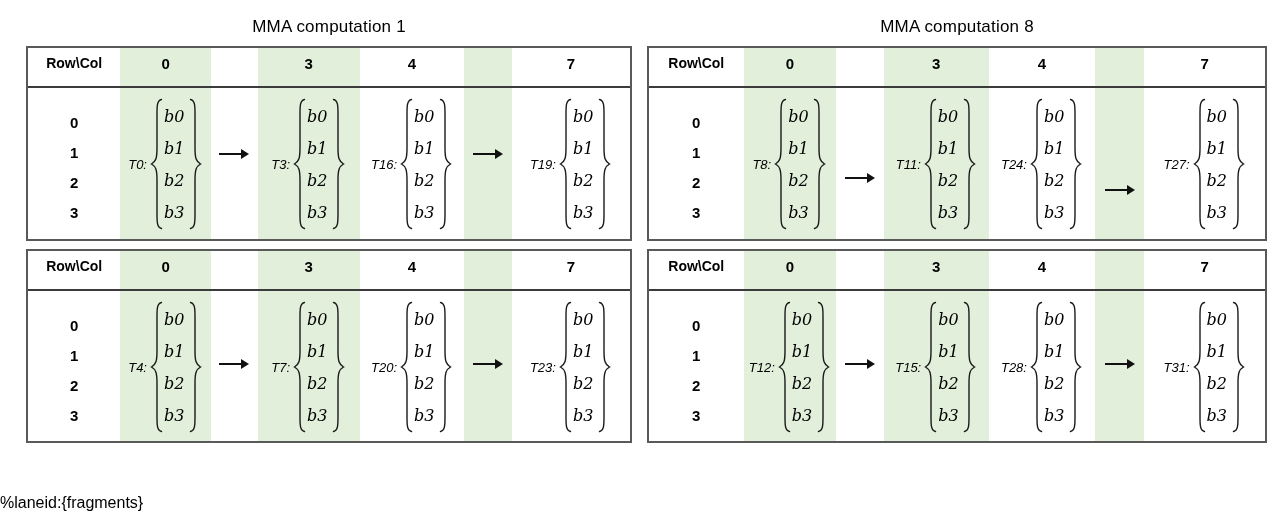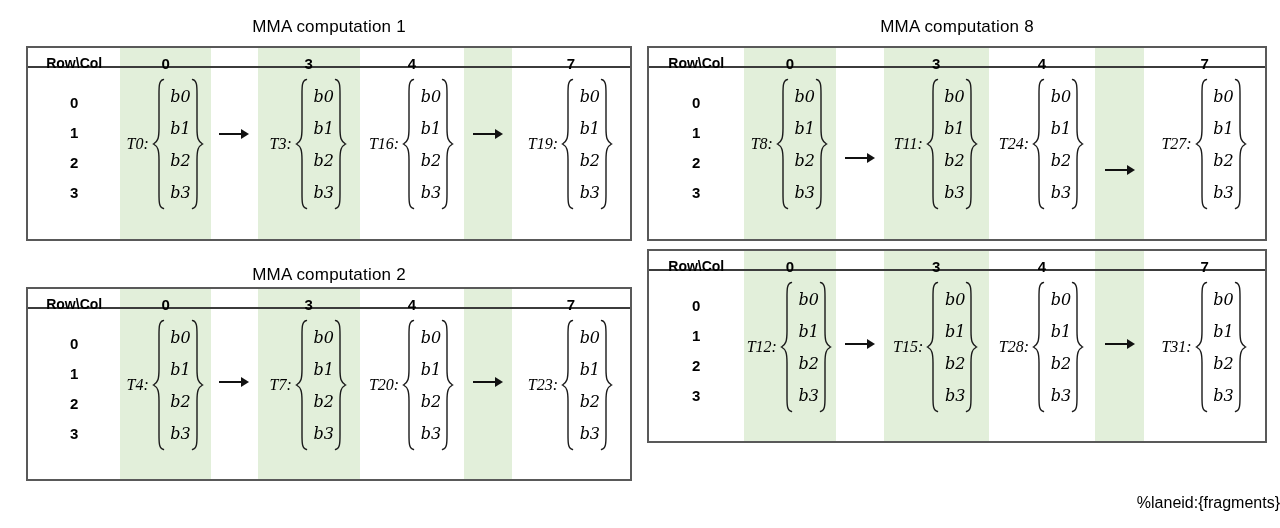--- a/index.html
+++ b/index.html
@@ -54,21 +54,21 @@
     position: absolute; top: 0; bottom: 0;
     background: var(--hl);
     z-index: 0;
   }
   .st-c0 { left: 15.35%; width: 15.02%; }
   .st-c3 { left: 38.13%; width: 17.00%; }
   .st-g2 { left: 72.46%; width: 7.92%; }
 
   .hrow {
     position: relative;
-    height: 20px;
+    height: 40px;
     border-bottom: 2px solid #3b3b3b;
     z-index: 1;
   }
   .hc {
     position: absolute; top: 0; height: 30px;
     display: flex; align-items: center; justify-content: center;
     font-weight: bold; font-size: 15px;
   }
   .hc.p-label { font-size: 14px; }
 
@@ -85,33 +85,32 @@
     font-weight: bold; font-size: 15px;
   }
 
   .frag {
     position: absolute; top: 0; height: 100%;
     padding-top: 10px;
     display: flex; align-items: flex-start; justify-content: center;
   }
   .frag .inner { display: flex; align-items: center; }
   .tname {
-    font-family: Liberation Serif, serif;
+    font-family: Liberation Sans, sans-serif;
     font-style: italic;
-    font-size: 16px;
+    font-size: 13px;
     margin-right: 2px;
     white-space: nowrap;
   }
   .brace { width: 14px; height: 132px; flex: 0 0 14px; }
   .brace path, .brace use { stroke: #1a1a1a; stroke-width: 1.4; fill: none; stroke-linecap: round; }
   .brace.right { transform: scaleX(-1); }
   .vals {
     width: 26px;
     padding: 2px 0 0 1px;
-    text-align: right;
   }
   .vals span {
     display: block;
     line-height: 32px;
     font-family: "DejaVu Serif", serif;
     font-style: italic;
     font-size: 16px;
     white-space: nowrap;
   }
 
@@ -135,21 +134,21 @@
     position: absolute; right: 0; top: 0;
     width: 0; height: 0;
     border-left: 8px solid #111111;
     border-top: 5px solid transparent;
     border-bottom: 5px solid transparent;
   }
 
   .caption {
     position: absolute;
     left: 0; top: 492px; width: 100%;
-    text-align: right;
+    text-align: left;
     font-size: 16px;
     line-height: 22px;
   }
 </style>
 </head>
 <body>
 
 <svg width="0" height="0" style="position:absolute">
   <defs>
     <path id="bracepath" d="M 12.5 1.5 C 8 2.5, 8 8, 8 16 L 8 50 C 8 60, 7 63.5, 2.5 66 C 7 68.5, 8 72, 8 82 L 8 116 C 8 124, 8 129.5, 12.5 130.5"></path>
@@ -352,21 +351,20 @@
           </div>
         <div class="arrow ar2">
             <span class="shaft"></span>
             <span class="head"></span>
           </div>
       </div>
     </div>
   </div>
 
   <div class="block bottom blk-bl">
-    <div class="ptitle">MMA computation 2</div>
     <div class="panel">
       <div class="stripe st-c0"></div>
       <div class="stripe st-c3"></div>
       <div class="stripe st-g2"></div>
       <div class="hrow">
         <span class="hc p-label">Row\Col</span>
         <span class="hc p-c0">0</span>
         <span class="hc p-c3">3</span>
         <span class="hc p-c4">4</span>
         <span class="hc p-c7">7</span>

